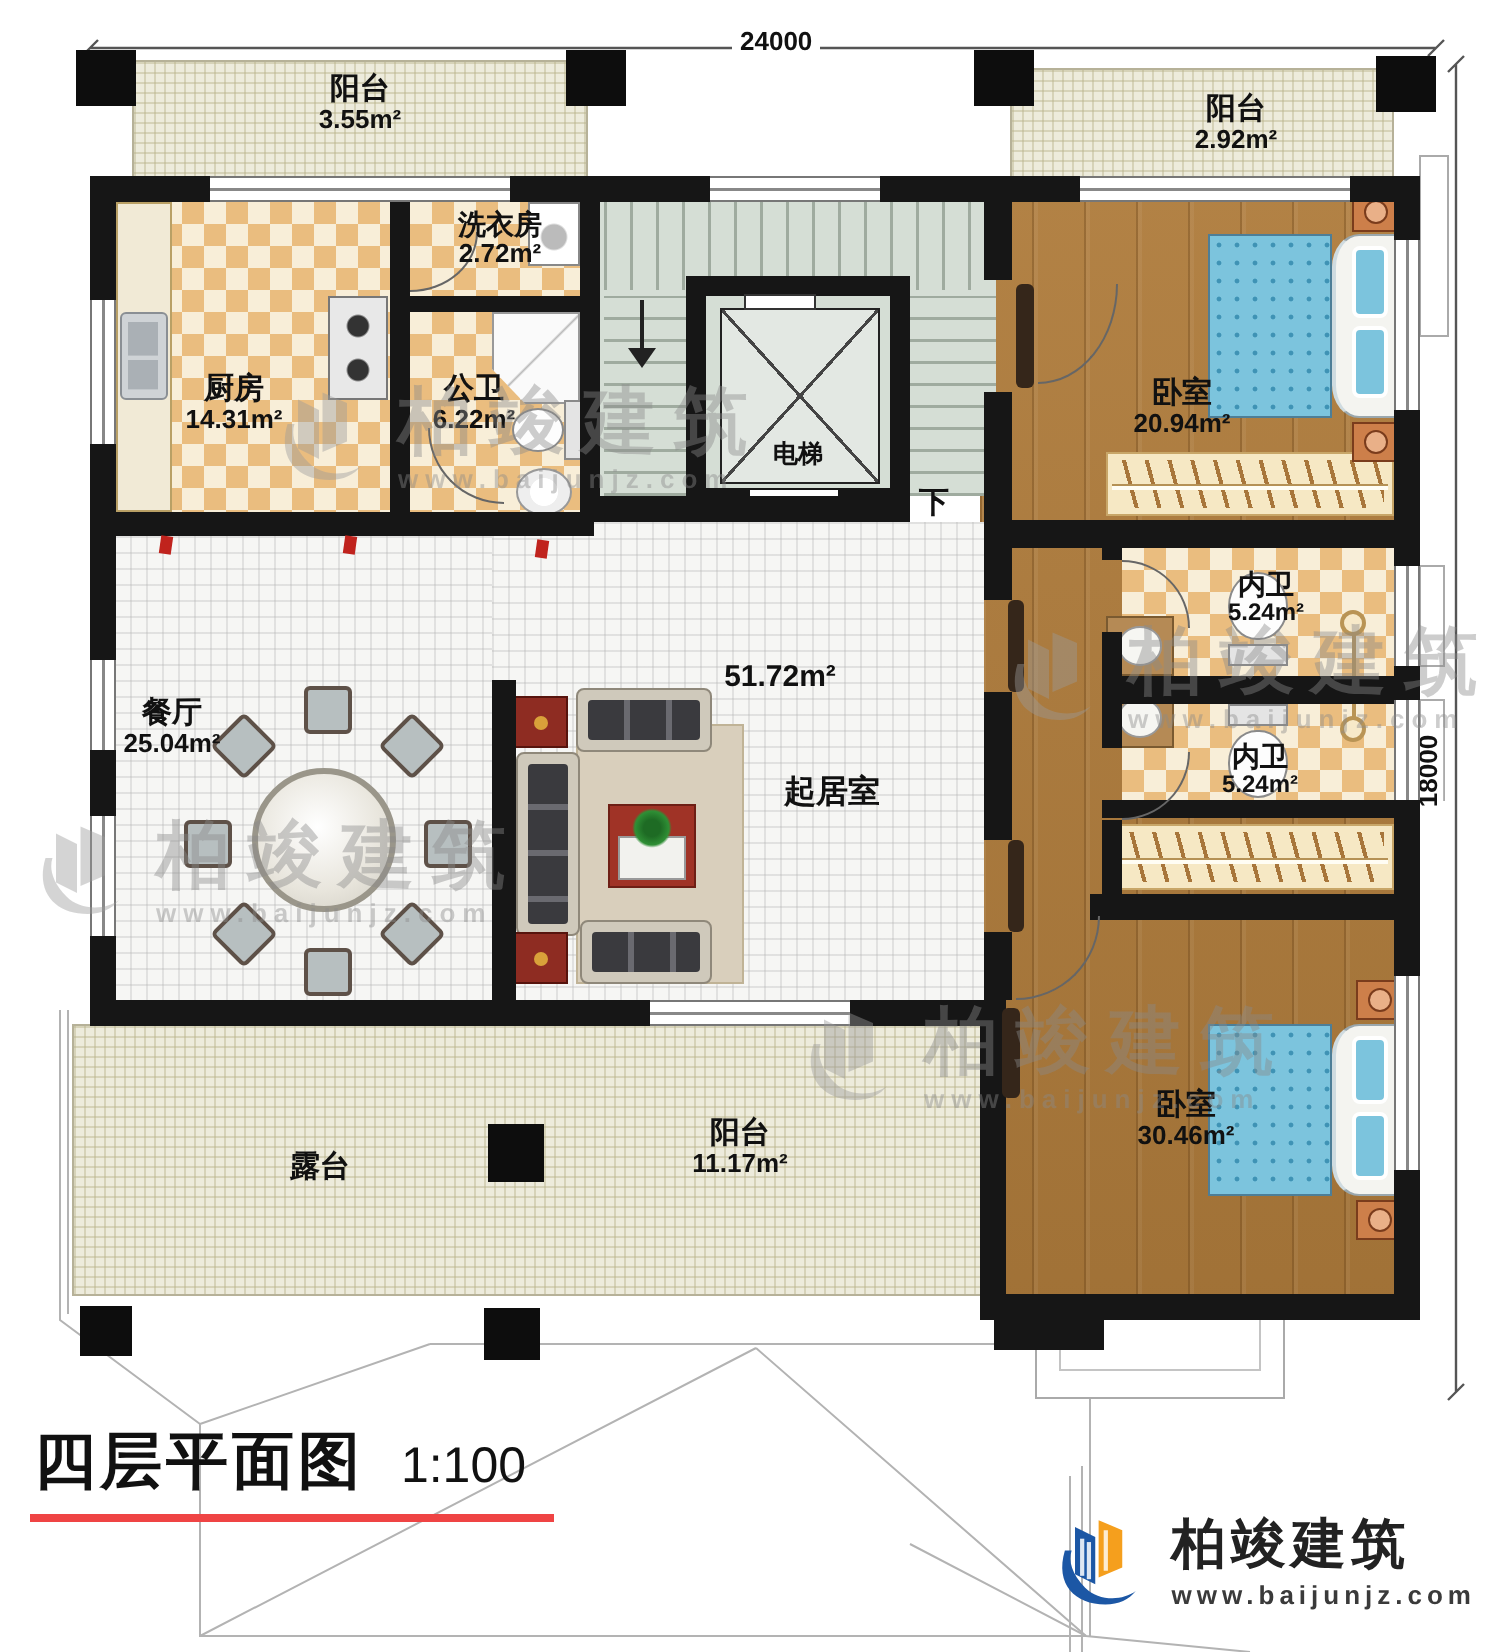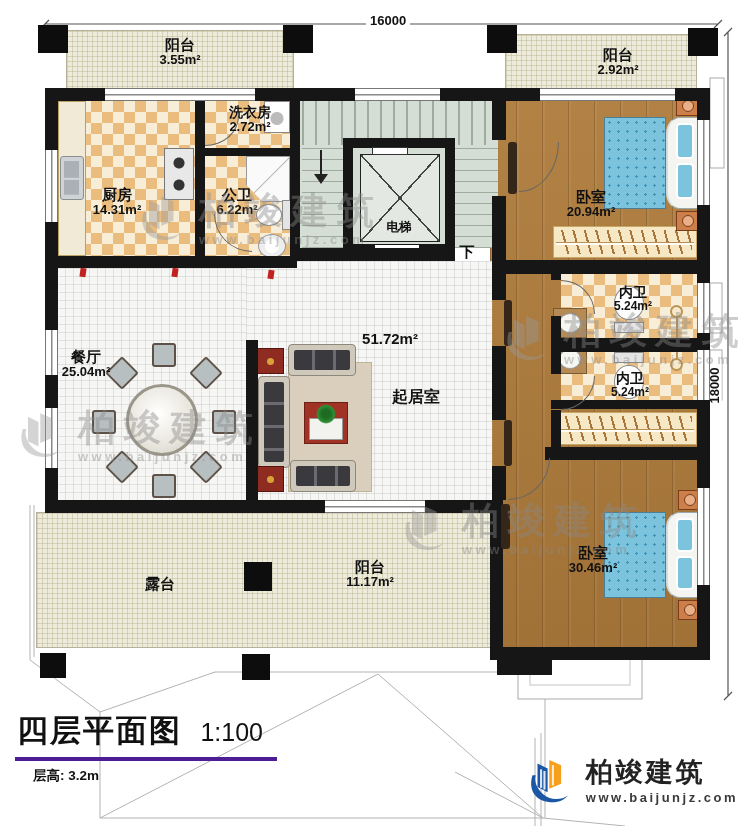--- a/index.html
+++ b/index.html
@@ -43,21 +43,21 @@
         border:1.5px solid #7a3c1c;border-radius:50%;background:#e9b088;}
   .arc{position:absolute;border:1.2px solid #666;z-index:33;box-sizing:border-box;}
   .leaf{position:absolute;background:#35261a;border-radius:3px;z-index:34;}
   .redmark{position:absolute;width:6px;height:9px;background:#c0231d;z-index:35;transform:rotate(8deg);}
   .wm{position:absolute;display:flex;align-items:center;gap:8px;z-index:50;opacity:.42;pointer-events:none;}
   .wm .wmtxt{color:#8a8a8a;}
   .wm .big{font-size:37px;font-weight:bold;letter-spacing:9px;line-height:1;}
   .wm .small{font-size:13px;font-weight:bold;letter-spacing:3.5px;margin-top:3px;}
   .dimlabel{position:absolute;font-size:13px;font-weight:bold;background:#fff;padding:0 4px;z-index:12;}
   .titleblock{position:absolute;left:15px;top:710px;z-index:60;}
-  .titlerow{display:inline-block;border-bottom:4px solid #4c1d95;padding:0 14px 5px 2px;}
+  .titlerow{display:inline-block;border-bottom:4px solid #ef4444;padding:0 14px 5px 2px;}
   .maintitle{font-size:31px;letter-spacing:2px;font-weight:600;}
   .scale{font-size:25px;margin-left:14px;font-weight:500;}
   .tline{font-size:13.5px;margin-top:9px;margin-left:18px;font-weight:bold;}
   .brand{position:absolute;right:12px;bottom:14px;display:flex;align-items:center;gap:8px;z-index:60;}
   .brandname{font-size:27px;font-weight:900;letter-spacing:3px;color:#222;line-height:1;}
   .brandurl{font-size:13px;font-weight:bold;letter-spacing:2.5px;color:#3a3a3a;margin-top:4px;}
   .closet{position:absolute;background:#f6e8c4;border:1.5px solid #c8a668;z-index:19;box-sizing:border-box;}
   .closet .hang{position:absolute;left:4px;right:4px;top:3px;bottom:3px;
         background:repeating-linear-gradient(75deg,transparent 0 9px,#a8763b 9px 11px);}
   .closet .rail{position:absolute;left:2px;right:2px;top:50%;height:2px;background:#fffdf4;border-top:1px solid #b59155;}
@@ -89,21 +89,21 @@
       <rect x="710" y="350" width="12" height="50"></rect>
       <rect x="518" y="657" width="124" height="42"></rect>
       <rect x="530" y="657" width="100" height="28" stroke="#c4c4c4"></rect>
     </g>
     <g stroke="#555" fill="none" stroke-width="1.2">
       <path d="M45 24 H718 M41 28 L49 20 M714 28 L722 20"></path>
       <path d="M728 32 V696 M724 36 L732 28 M724 700 L732 692"></path>
     </g>
   </svg>
 
-  <div class="dimlabel" style="left:366px;top:13px;">16000</div>
+  <div class="dimlabel" style="left:366px;top:13px;">24000</div>
   <div class="dimlabel" style="left:692px;top:378px;transform:rotate(-90deg);">18000</div>
 
   <div class="wood" style="left:490px;top:95px;width:220px;height:565px;"></div>
   <div class="balc" style="left:66px;top:30px;width:228px;height:60px;"></div>
   <div class="balc" style="left:505px;top:34px;width:192px;height:58px;"></div>
   <div class="balc" style="left:36px;top:512px;width:462px;height:136px;"></div>
   <div class="gridlight" style="left:57px;top:268px;width:189px;height:232px;"></div>
   <div class="gridlight" style="left:246px;top:261px;width:246px;height:239px;"></div>
   <div class="stairsbg" style="left:297px;top:101px;width:201px;height:147px;"></div>
   <div class="checker" style="left:58px;top:101px;width:137px;height:155px;"></div>
@@ -369,21 +369,20 @@
         <div class="big">柏竣建筑</div>
       <div class="small">www.baijunjz.com</div>
       </div>
   </div>
 
   <div class="titleblock">
     <div class="titlerow">
       <span class="maintitle">四层平面图</span>
       <span class="scale">1:100</span>
     </div>
-    <div class="tline" style="margin-top:6px;">层高: 3.2m</div>
   </div>
 
   <div class="brand">
     <svg width="54" height="60" viewBox="0 0 64 64">
       <path d="M30 6 L44 12 V34 L30 40 Z" fill="#f59f1d"></path>
       <path d="M16 10 L28 16 V44 L16 38 Z" fill="#1c57a5"></path>
       <rect x="19" y="17" width="2.5" height="22" fill="#fff" opacity=".85"></rect>
       <rect x="23" y="19" width="2.5" height="22" fill="#fff" opacity=".85"></rect>
       <rect x="33" y="12" width="2.5" height="24" fill="#fff" opacity=".8"></rect>
       <path d="M10 24 C4 44 16 56 34 56 C42 56 48 53 52 48 C44 54 30 54 22 46 C14 38 12 30 14 24 Z" fill="#1c57a5"></path>

